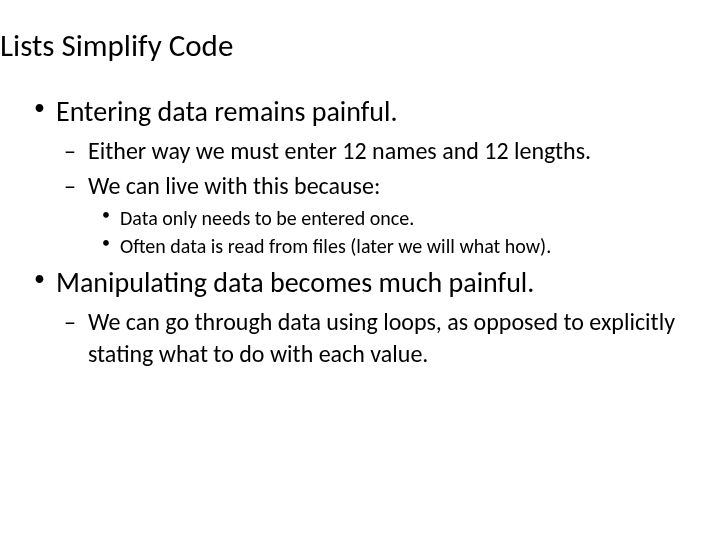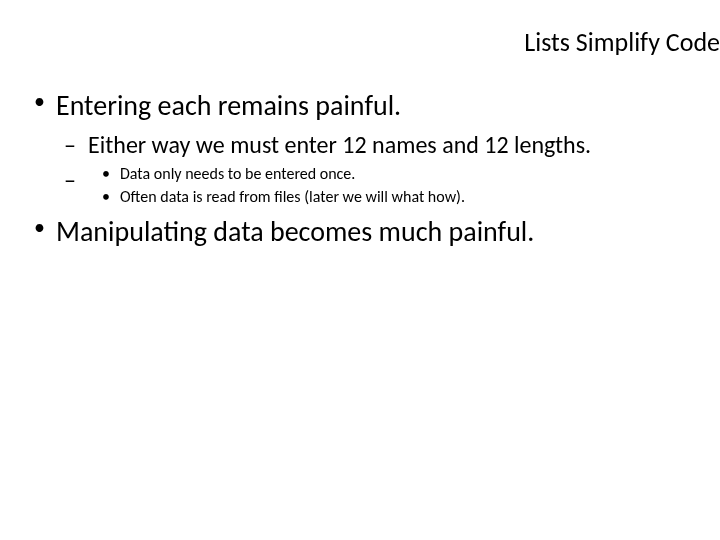--- a/index.html
+++ b/index.html
@@ -12,22 +12,22 @@
     color: #000;
     overflow: hidden;
   }
   .slide {
     position: relative;
     width: 720px;
     height: 540px;
     box-sizing: border-box;
   }
   .title {
-    text-align: right;
-    font-size: 26px;
+    text-align: left;
+    font-size: 31px;
     font-weight: 400;
     margin-top: 26px;
     margin-bottom: 30px;
   }
   .body {
     padding: 0 28px 0 28px;
   }
   ul {
     margin: 0;
     padding: 0;
@@ -67,21 +67,21 @@
     top: 0;
   }
   
   .l3 {
     margin-top: 4px;
   }
   .l3 > li {
     position: relative;
     padding-left: 22px;
     margin-left: 10px;
-    font-size: 16px;
+    font-size: 20px;
     line-height: 1.3;
     margin-bottom: 2px;
   }
   .l3 > li::before {
     content: "•";
     position: absolute;
     left: 4px;
     top: 0;
     font-size: 16px;
   }
@@ -97,39 +97,45 @@
 <body>
 
 <div class="slide">
 
   <div class="title">Lists Simplify Code</div>
 
   <div class="body">
     <ul class="l1">
 
       <li>
-        <span>Entering each remains painful.</span>
+        <span>Entering data remains painful.</span>
         <ul class="l2">
           <li>
             <span>Either way we must enter 12 names and 12 lengths.</span>
           </li>
           <li>
+            <span>We can live with this because:</span>
             <ul class="l3">
               <li>
                 <span>Data only needs to be entered once.</span>
               </li>
               <li>
                 <span>Often data is read from files (later we will what how).</span>
               </li>
             </ul>
           </li>
         </ul>
       </li>
 
       <li>
         <span>Manipulating data becomes much painful.</span>
+        <ul class="l2">
+          <li>
+            <span>We can go through data using loops, as opposed to explicitly stating what to do with each value.</span>
+          </li>
+        </ul>
       </li>
 
     </ul>
   </div>
 
   <div class="pagenum">20</div>
 </div>
 
 </body></html>

